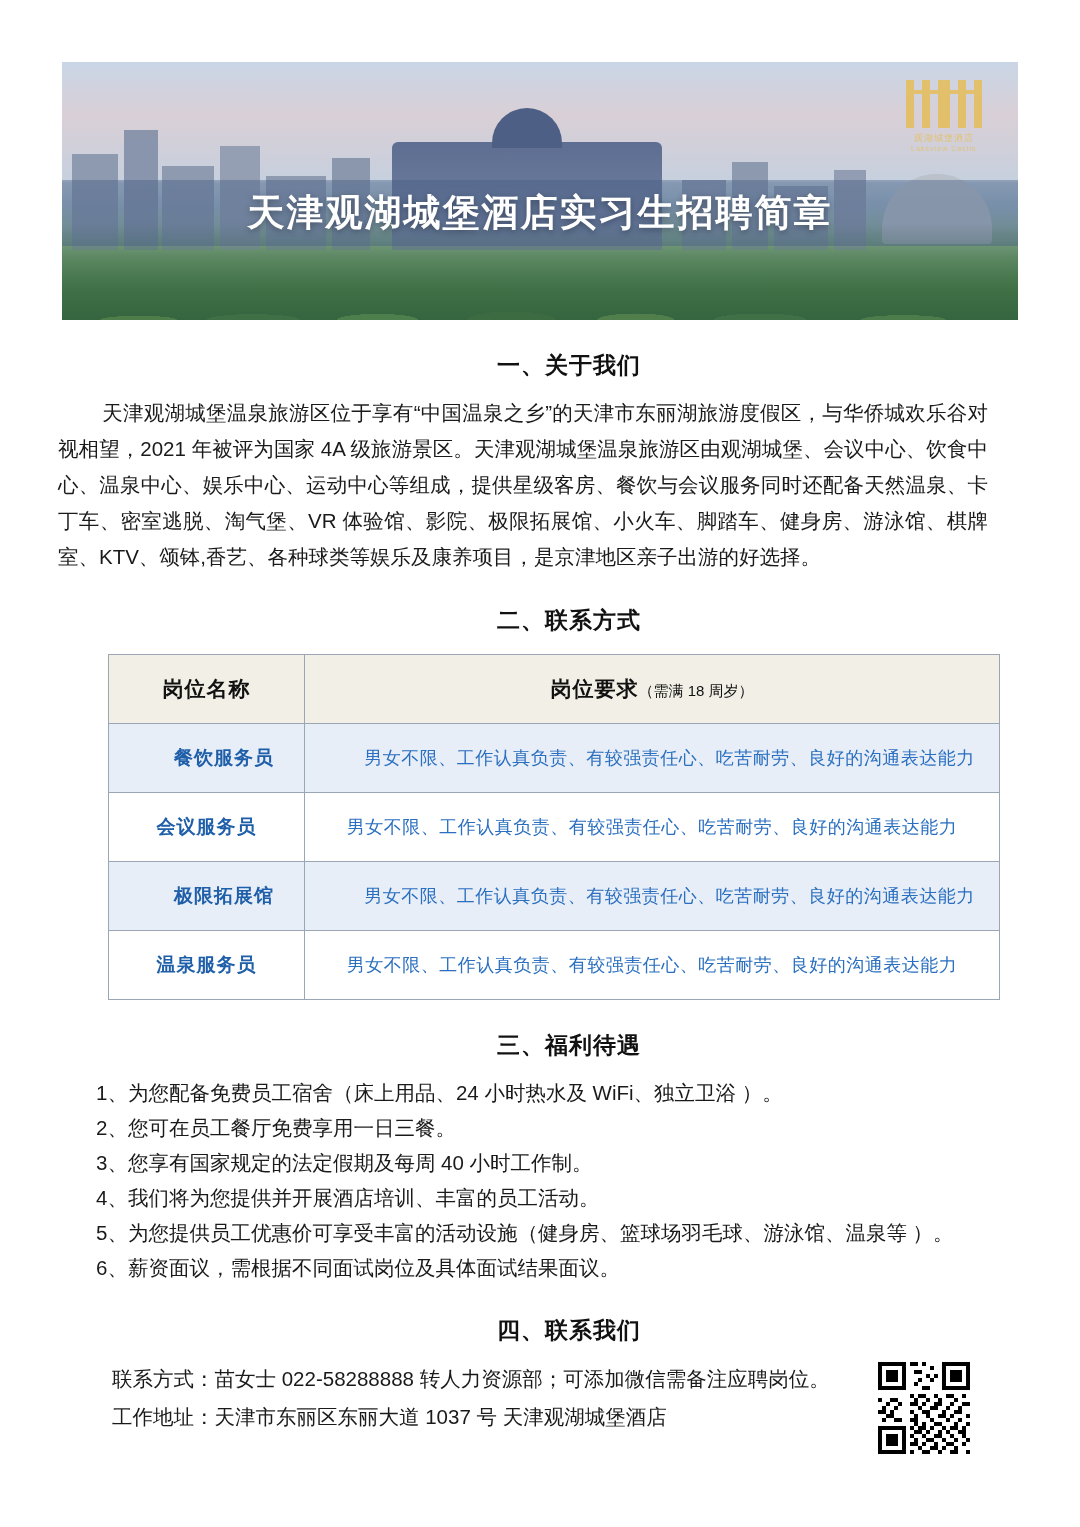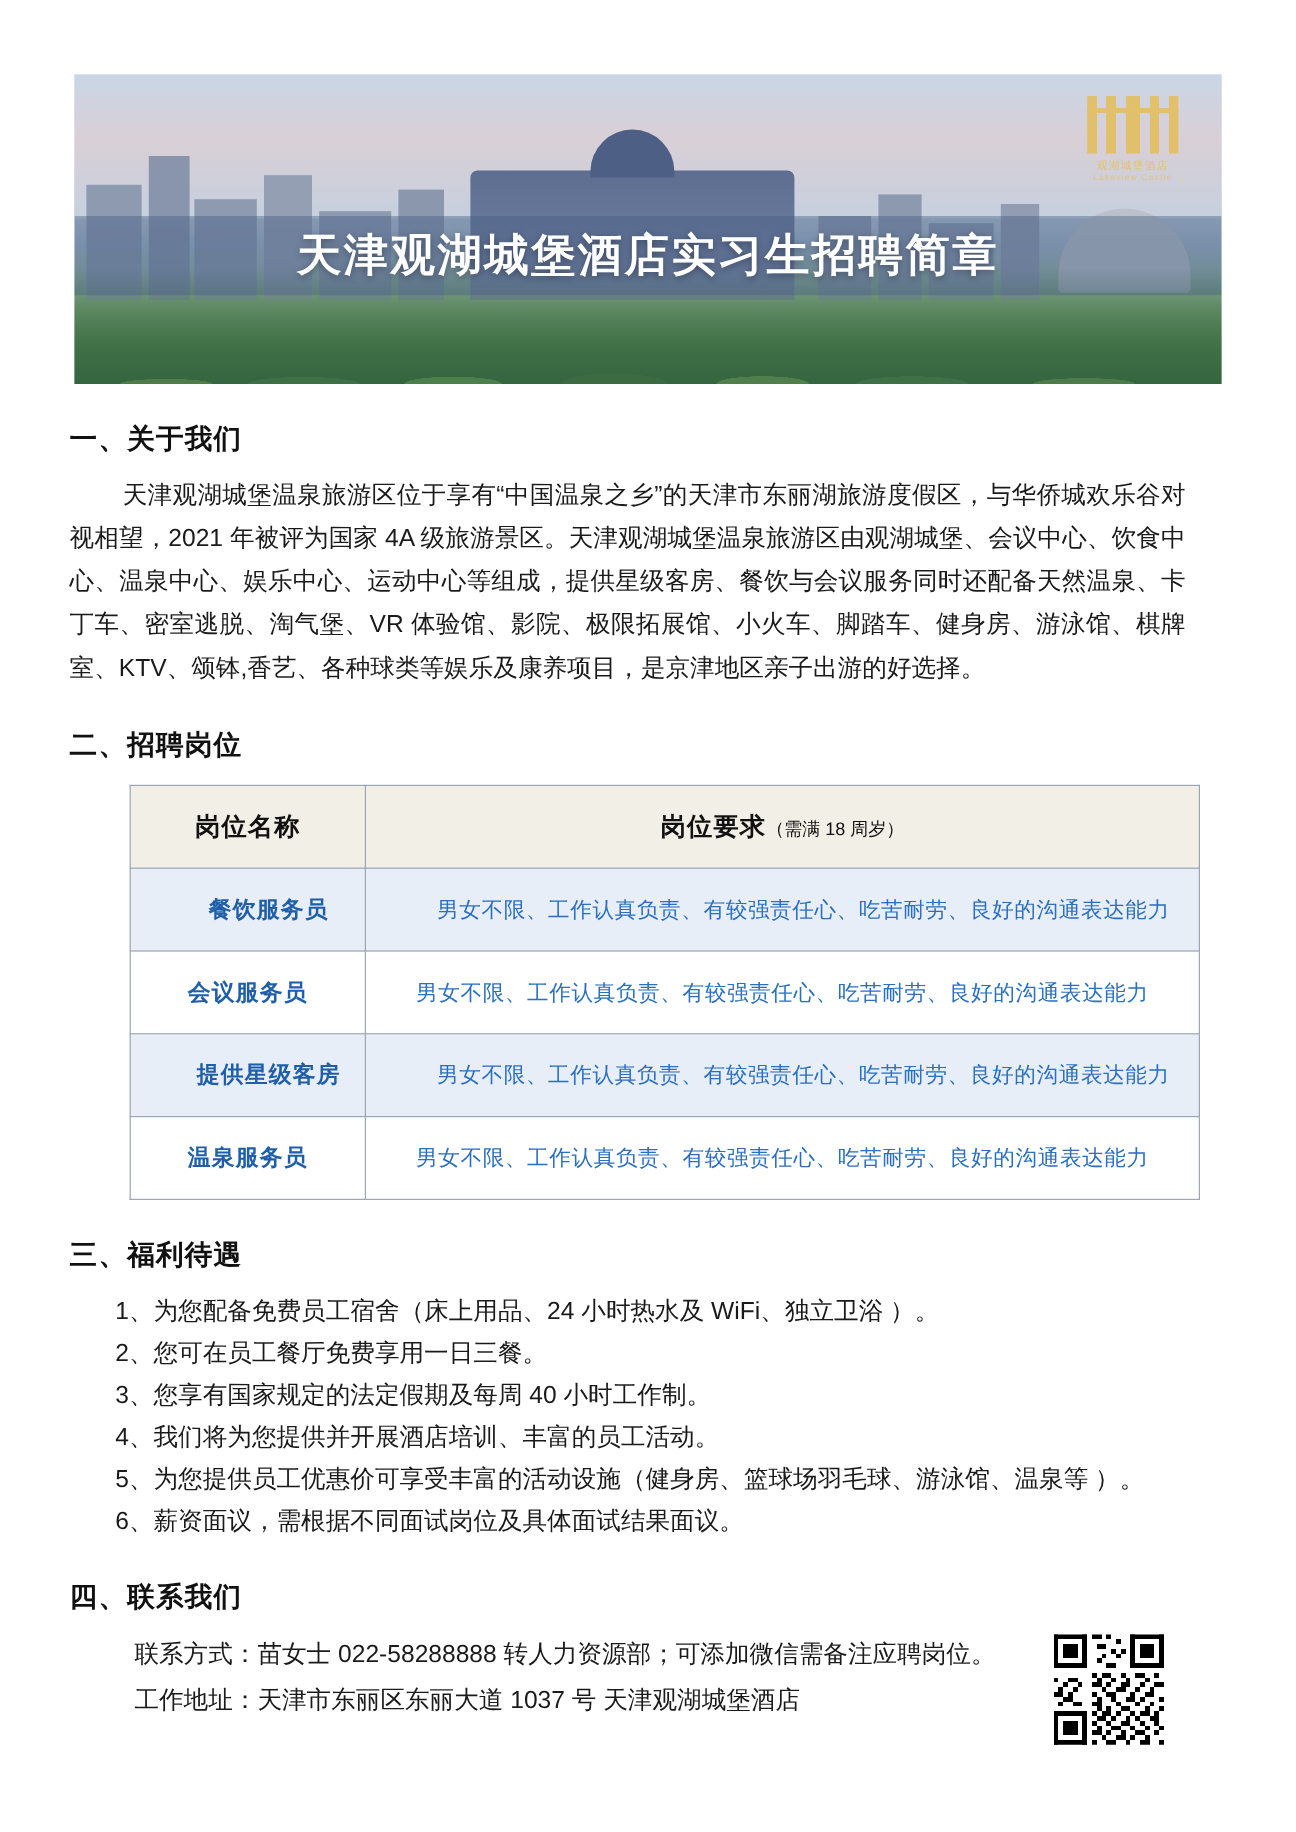--- a/index.html
+++ b/index.html
@@ -149,20 +149,21 @@
     opacity: .8;
   }
 
   
   .section-head {
     margin: 30px 0 14px 58px;
     font-size: 23px;
     font-weight: bold;
     color: #111111;
     letter-spacing: 1px;
+    text-align: center;
   }
   .body-text {
     margin: 0 92px 0 58px;
     font-size: 20.5px;
     line-height: 36px;
     color: #1a1a1a;
     text-align: justify;
   }
   .body-text .indent { display: inline-block; width: 44px; }
 
@@ -275,21 +276,21 @@
     <div class="hero-logo">
       <div class="mark"></div>
       <div class="lname">观湖城堡酒店</div>
       <div class="lname2">Lakeview Castle</div>
     </div>
   </div>
 
   <div class="section-head">一、关于我们</div>
   <p class="body-text"><span class="indent"></span><span>天津观湖城堡温泉旅游区位于享有“中国温泉之乡”的天津市东丽湖旅游度假区，与华侨城欢乐谷对视相望，2021 年被评为国家 4A 级旅游景区。天津观湖城堡温泉旅游区由观湖城堡、会议中心、饮食中心、温泉中心、娱乐中心、运动中心等组成，提供星级客房、餐饮与会议服务同时还配备天然温泉、卡丁车、密室逃脱、淘气堡、VR 体验馆、影院、极限拓展馆、小火车、脚踏车、健身房、游泳馆、棋牌室、KTV、颂钵,香艺、各种球类等娱乐及康养项目，是京津地区亲子出游的好选择。</span></p>
 
-  <div class="section-head">二、招聘岗位</div>
+  <div class="section-head">二、联系方式</div>
   <div class="table-wrap">
     <table class="jobs">
       <colgroup>
           <col class="c1">
           <col>
         </colgroup>
       <thead>
         <tr>
           <th>岗位名称</th>
           <th><span>岗位要求</span><span class="note">（需满 18 周岁）</span></th>
@@ -298,21 +299,21 @@
       <tbody>
         <tr class="alt">
           <td class="post">餐饮服务员</td>
           <td class="req">男女不限、工作认真负责、有较强责任心、吃苦耐劳、良好的沟通表达能力</td>
         </tr>
         <tr class="plain">
           <td class="post">会议服务员</td>
           <td class="req">男女不限、工作认真负责、有较强责任心、吃苦耐劳、良好的沟通表达能力</td>
         </tr>
         <tr class="alt">
-          <td class="post">提供星级客房</td>
+          <td class="post">极限拓展馆</td>
           <td class="req">男女不限、工作认真负责、有较强责任心、吃苦耐劳、良好的沟通表达能力</td>
         </tr>
         <tr class="plain">
           <td class="post">温泉服务员</td>
           <td class="req">男女不限、工作认真负责、有较强责任心、吃苦耐劳、良好的沟通表达能力</td>
         </tr>
       </tbody>
     </table>
   </div>
 

